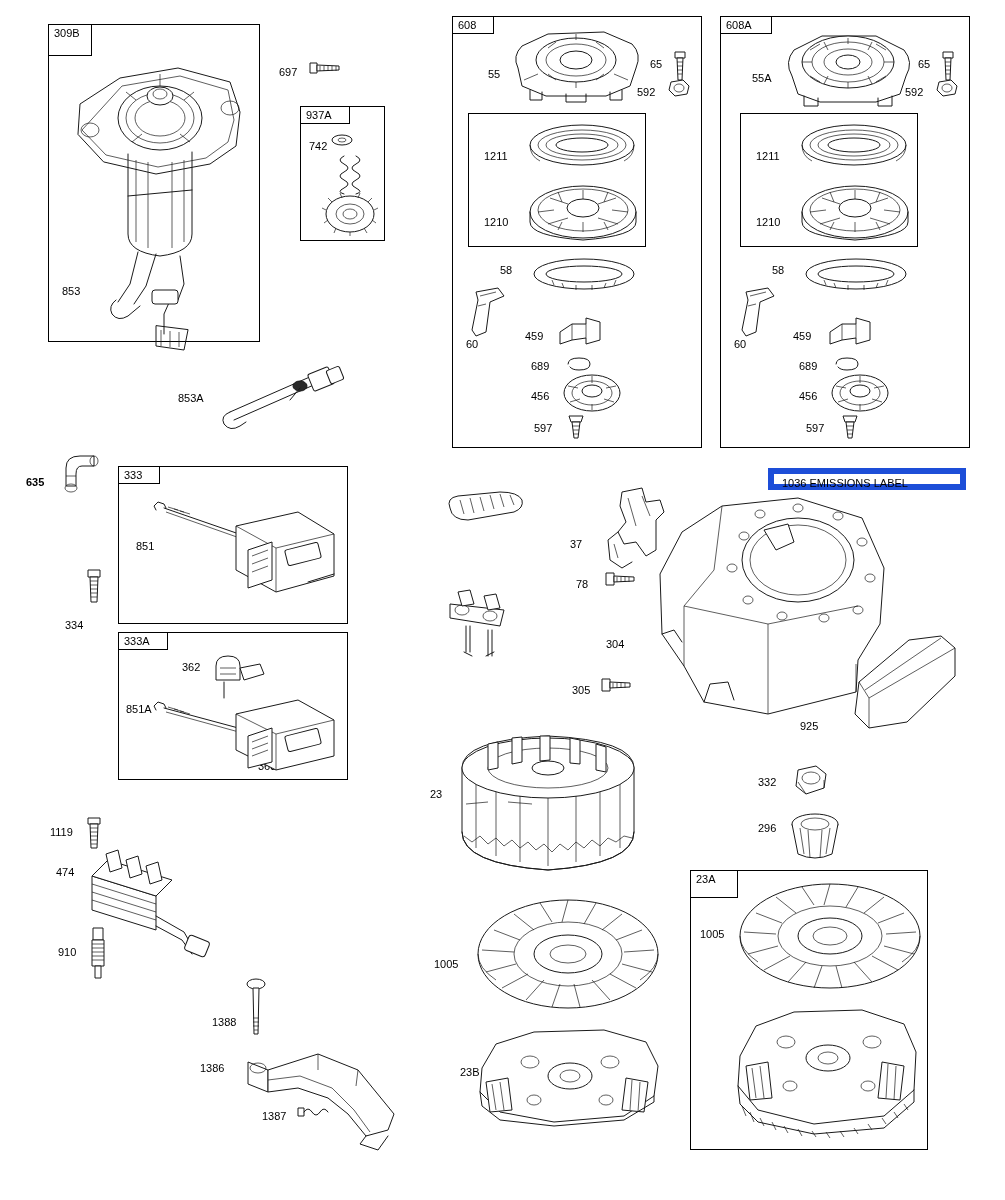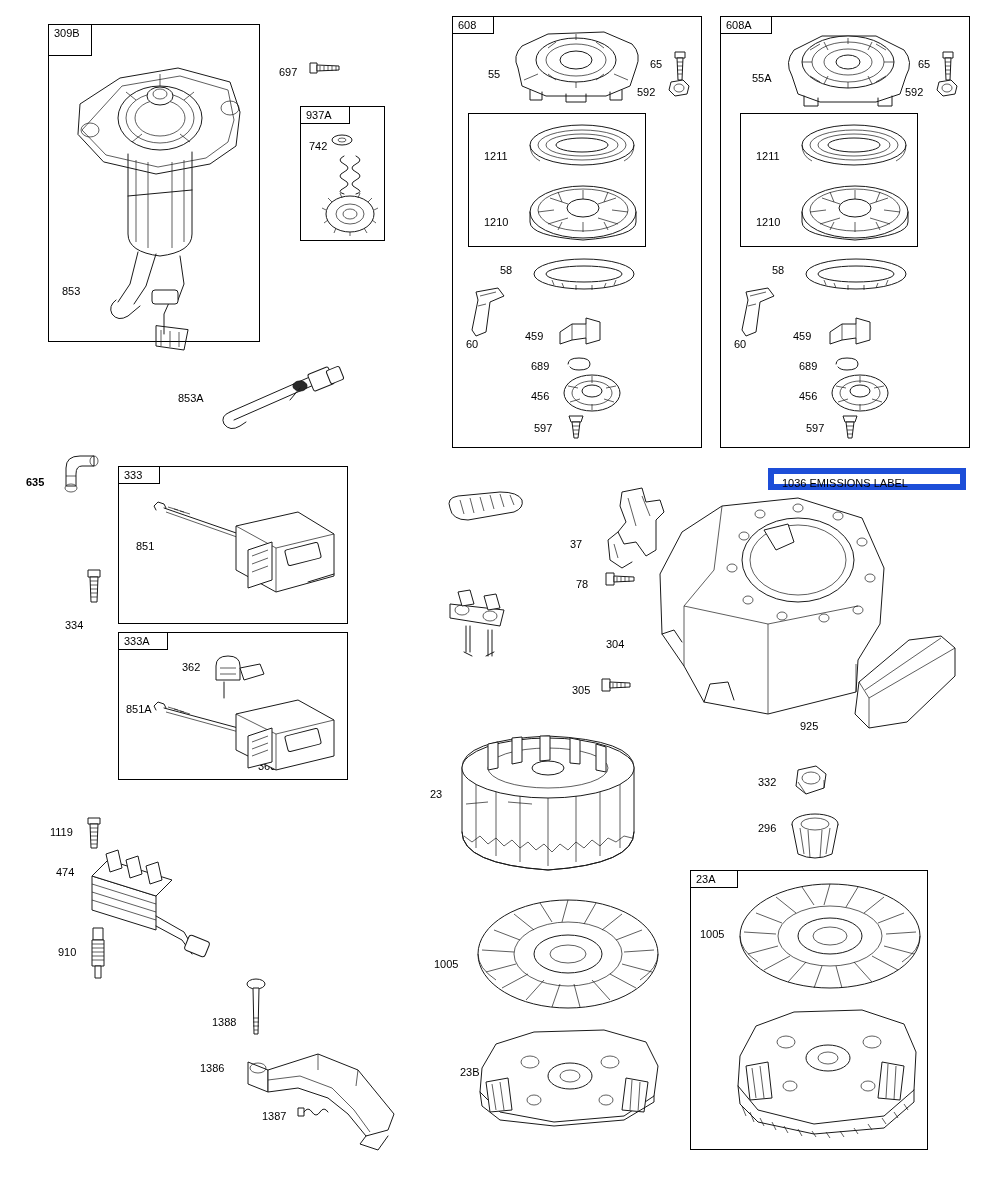--- a/index.html
+++ b/index.html
@@ -629,21 +629,21 @@
       <ellipse class="thin" cx="132" cy="74" rx="7" ry="5"></ellipse>
       <path class="fillw" d="M12 56 L34 52 L38 84 L16 86 Z"></path>
       <path class="thin" d="M18 58 L22 84 M26 56 L30 84"></path>
       <path class="fillw" d="M152 52 L174 56 L170 86 L148 84 Z"></path>
       <path class="thin" d="M158 54 L156 84 M166 56 L164 86"></path>
       <path class="ln" d="M6 66 L8 80 L26 94 L80 100 L150 94 L180 76 L180 70"></path>
     </svg>
   </div>
 
   <div class="grp" style="left:690px;top:870px;width:238px;height:280px;"></div>
-  <div class="grp-label" style="left:690px;top:870px;width:48px;height:18px;">23A</div>
+  <div class="grp-label" style="left:690px;top:870px;width:48px;height:28px;">23A</div>
 
   <div class="callout" style="left:700px;top:928px;">1005</div>
   <div class="part" style="left:738px;top:880px;">
     <svg width="184" height="112" viewBox="0 0 184 112">
       <ellipse class="fillw" cx="92" cy="56" rx="90" ry="52"></ellipse>
       <ellipse class="thin" cx="92" cy="56" rx="52" ry="30"></ellipse>
       <ellipse class="fillw" cx="92" cy="56" rx="32" ry="18"></ellipse>
       <ellipse class="thin" cx="92" cy="56" rx="17" ry="9"></ellipse>
       <path class="thin" d="M92 4 L86 25 M120 7 L108 27 M146 17 L126 33 M166 33 L140 43 M178 52 L148 54 M176 74 L146 66 M160 90 L134 76 M134 102 L116 82 M104 108 L98 86 M76 108 L84 86 M50 102 L68 82 M26 90 L52 76 M10 74 L40 66 M6 52 L38 54 M18 33 L44 43 M38 17 L58 33 M64 7 L76 25"></path>
       <path class="thin" d="M2 56 Q2 70 20 82 M182 56 Q182 70 164 82"></path>

